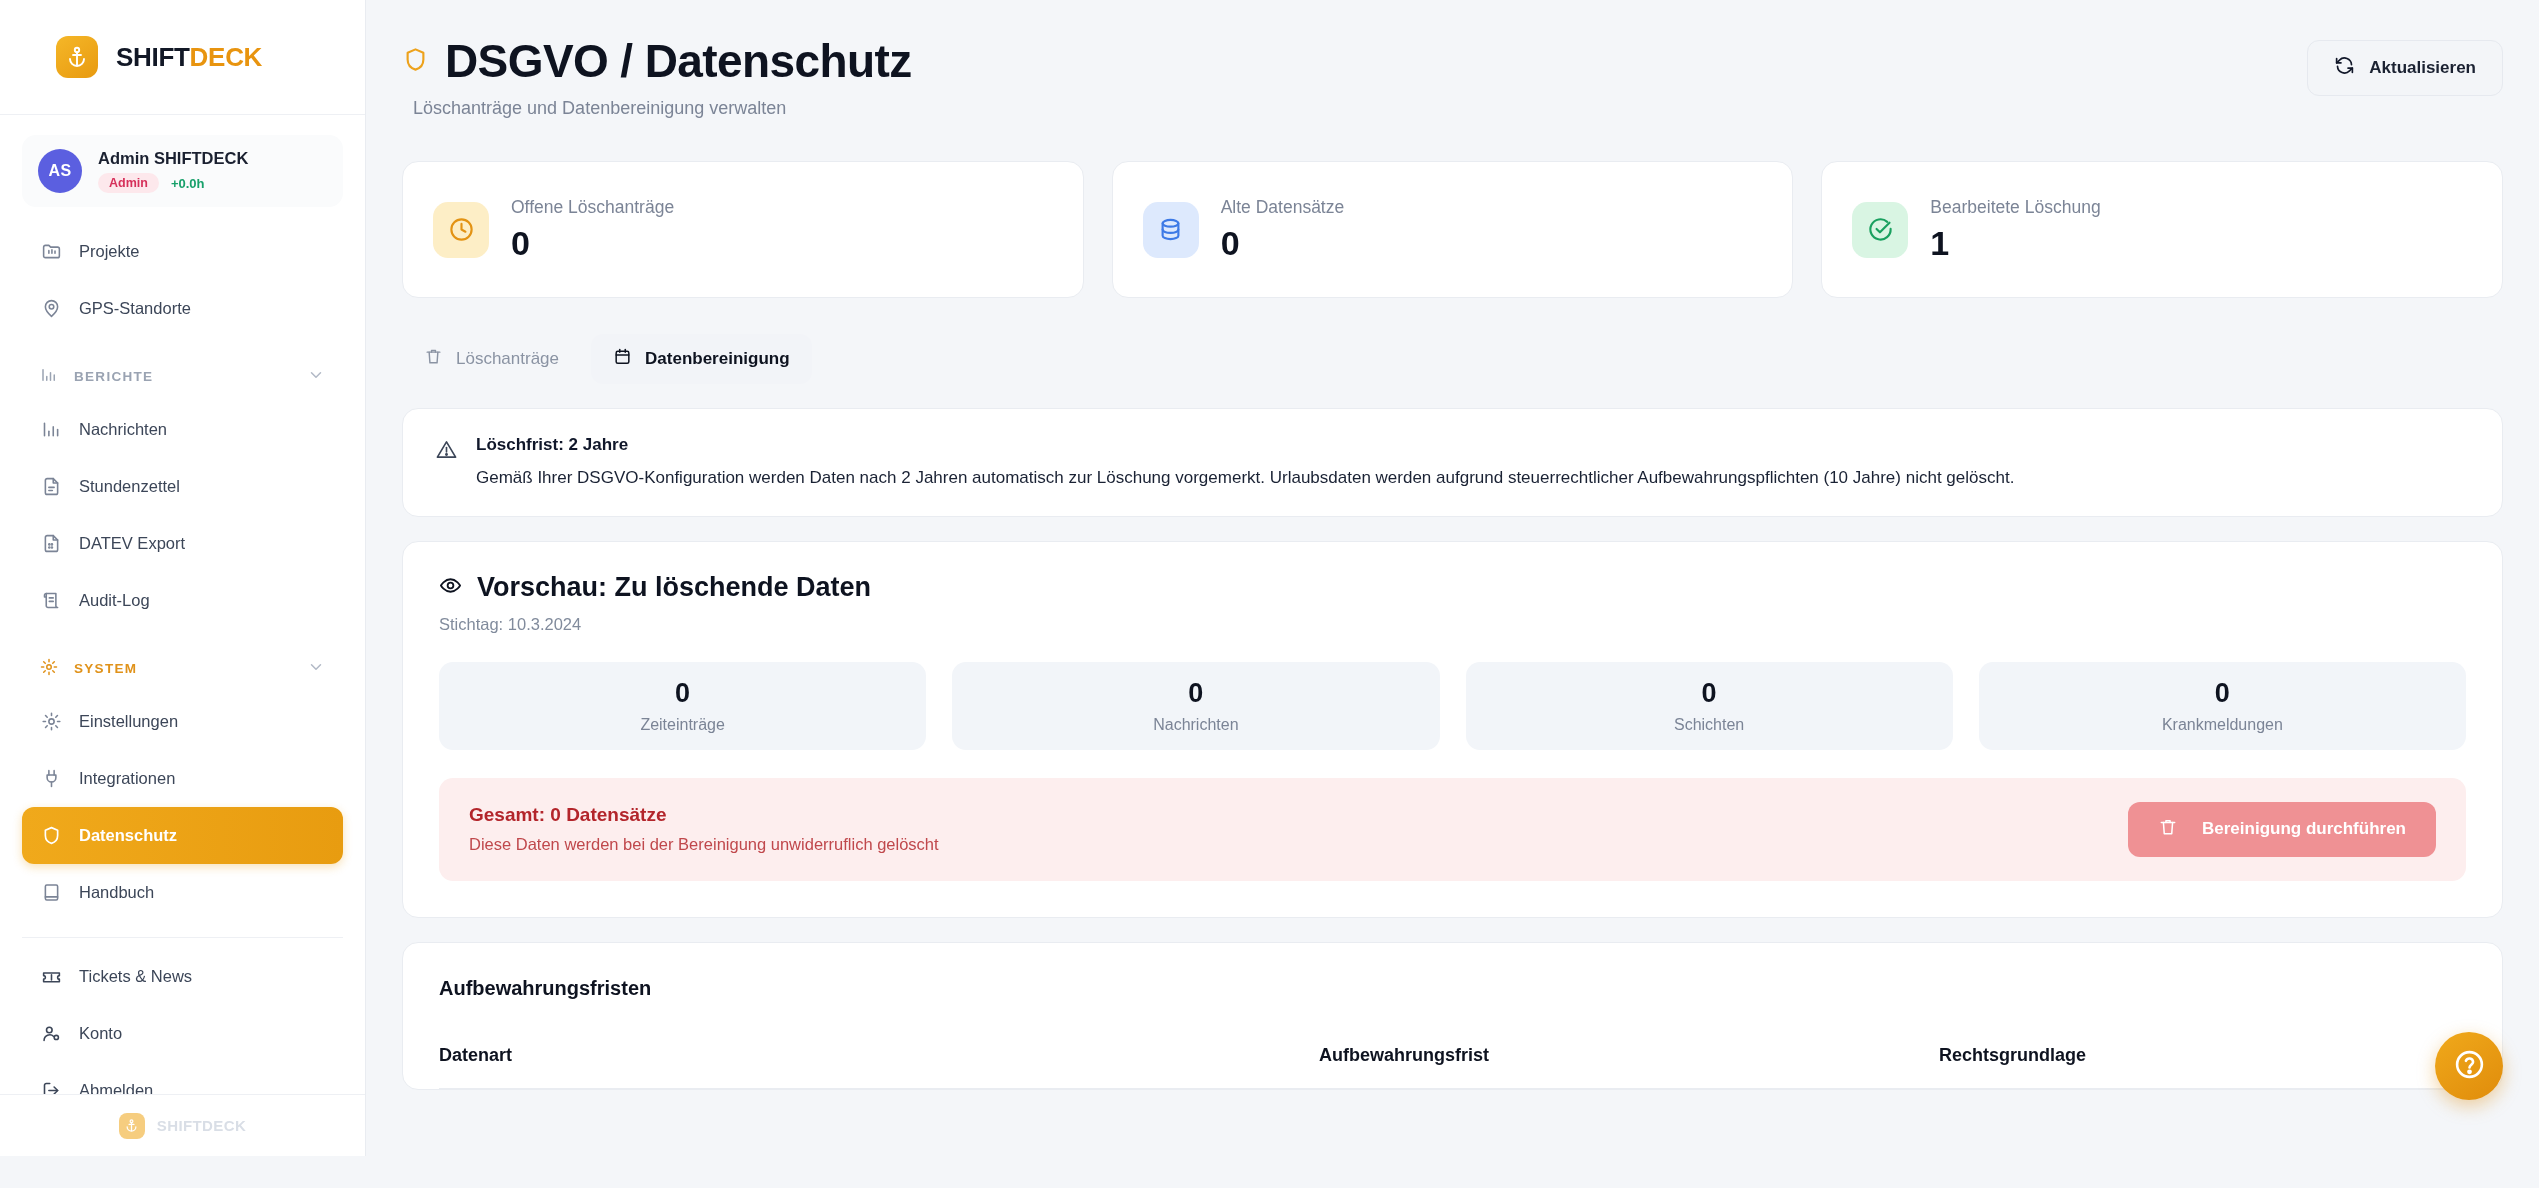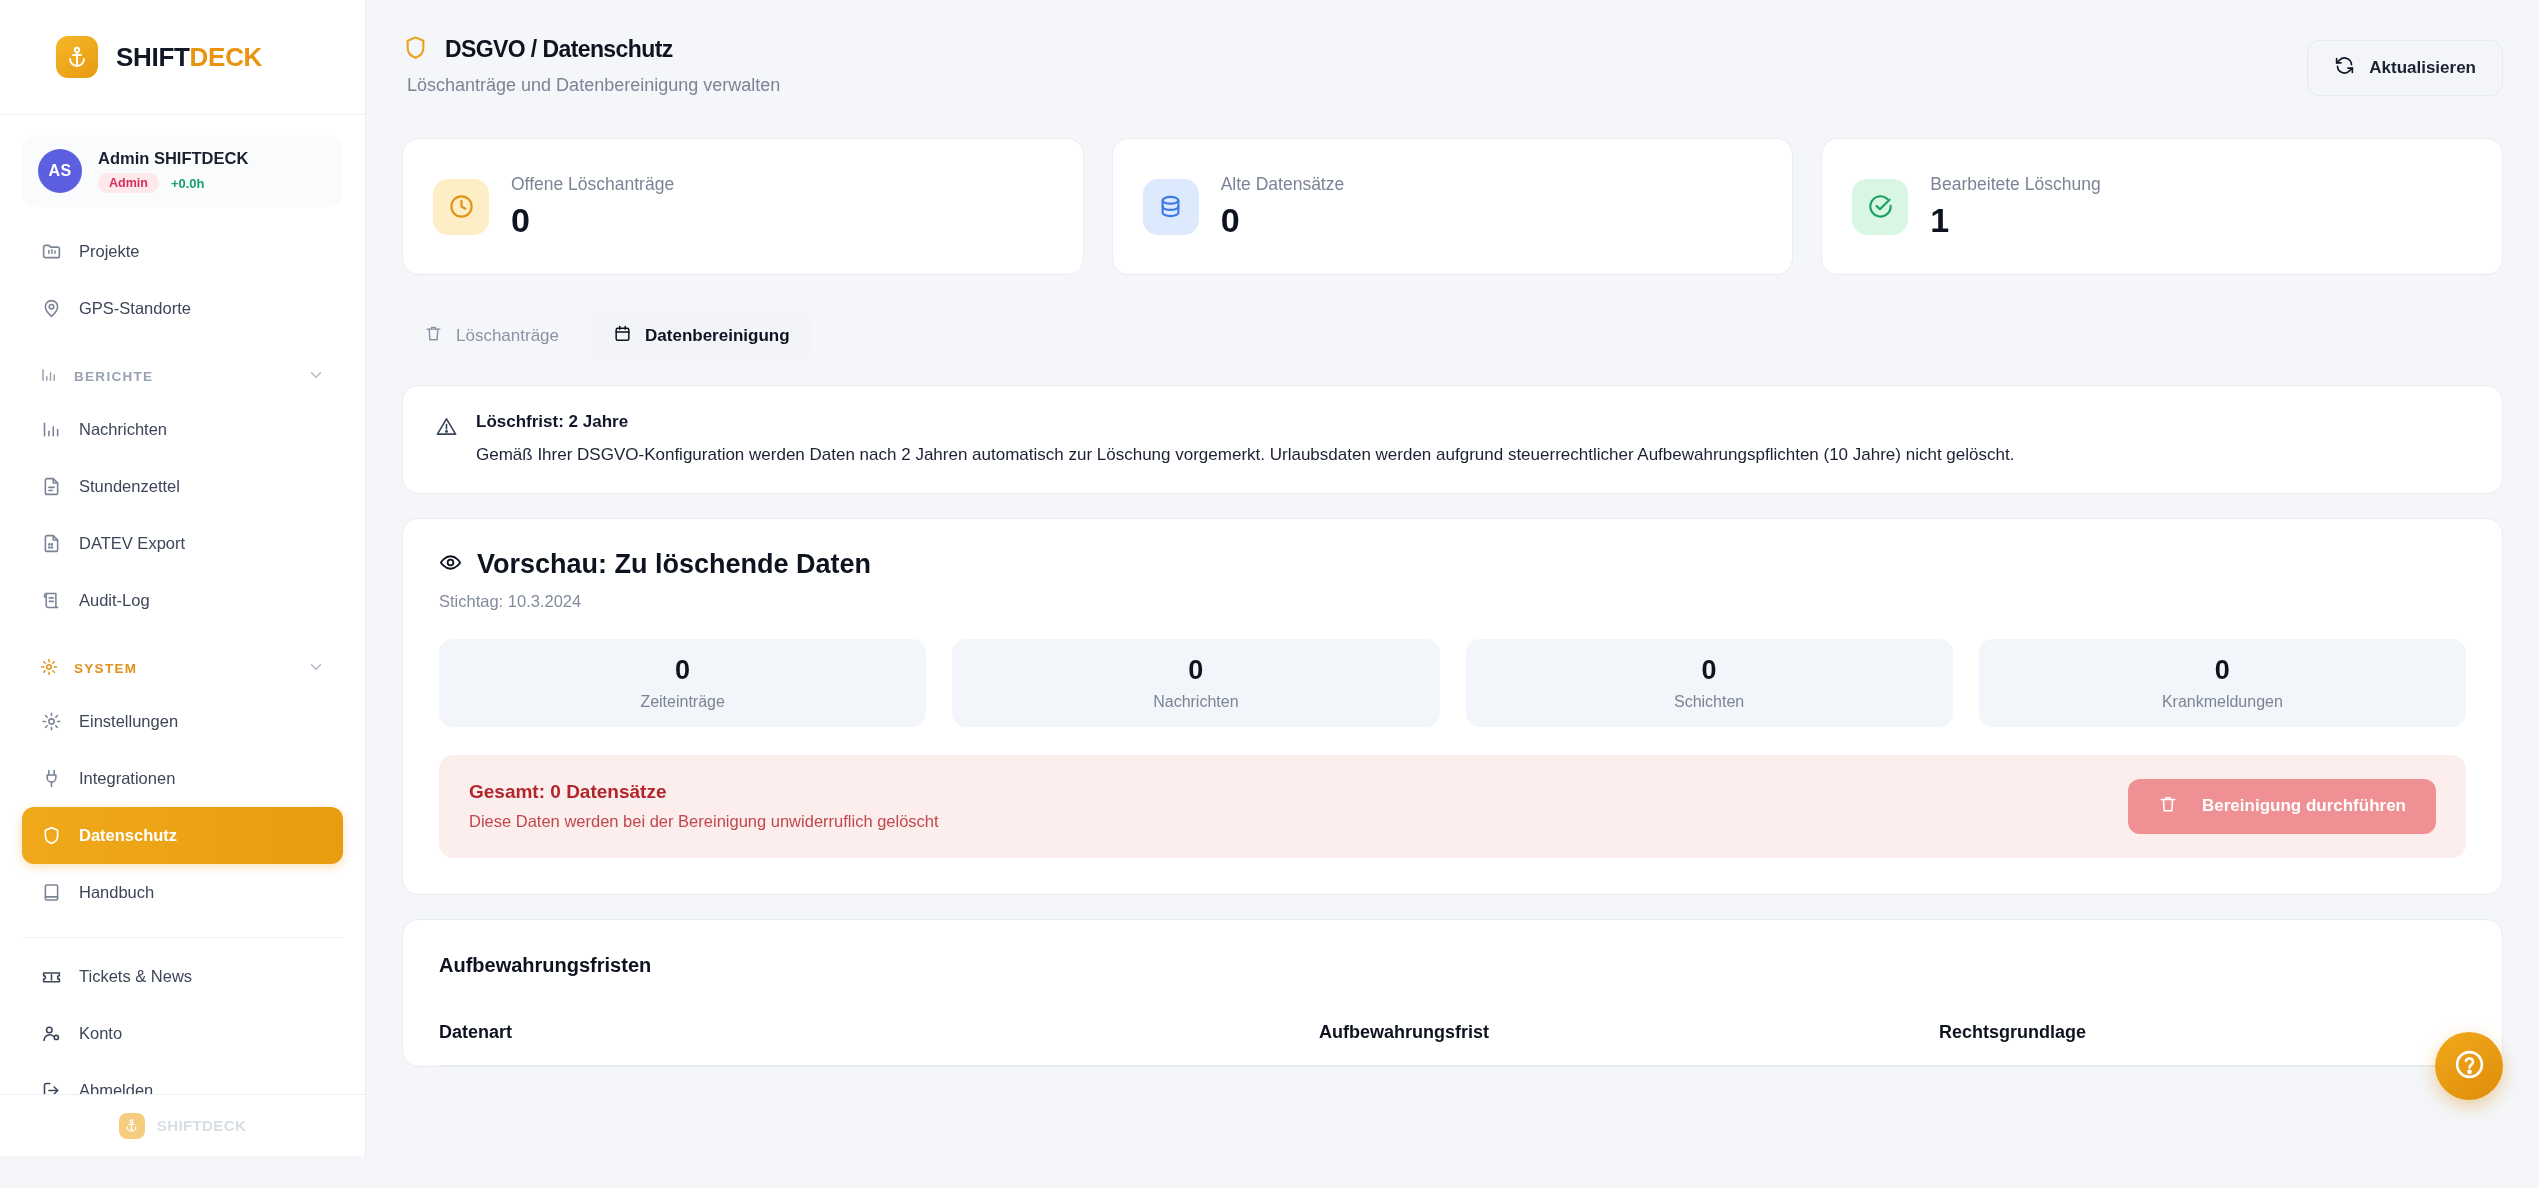--- a/index.html
+++ b/index.html
@@ -94,22 +94,22 @@
   }
   .foot-text { font-size: 15px; font-weight: 700; color: #d9dee6; letter-spacing: .4px; }
 
   
   .main {
     flex: 1 1 auto; height: 1188px; position: relative;
     padding: 34px 36px 0 36px; overflow: hidden;
   }
   .page-head { display: flex; align-items: flex-start; justify-content: space-between; }
   .title-row { display: flex; align-items: center; gap: 16px; }
-  .page-title { font-size: 23px; font-weight: 800; color: #0e1320; letter-spacing: -0.6px; }
-  .page-sub { margin-top: 10px; margin-left: 5px; font-size: 18px; color: #7b8496; }
+  .page-title { font-size: 46px; font-weight: 800; color: #0e1320; letter-spacing: -0.6px; }
+  .page-sub { margin-top: 10px; margin-left: 11px; font-size: 18px; color: #7b8496; }
   .btn-refresh {
     display: flex; align-items: center; gap: 14px;
     background: #f3f5f8; border: 1px solid #e6e9ef;
     border-radius: 12px; padding: 14px 26px;
     font-size: 17px; font-weight: 600; color: #1b2232; cursor: pointer;
     margin-top: 6px;
   }
 
   .stats { display: flex; gap: 28px; margin-top: 42px; }
   .stat-card {

